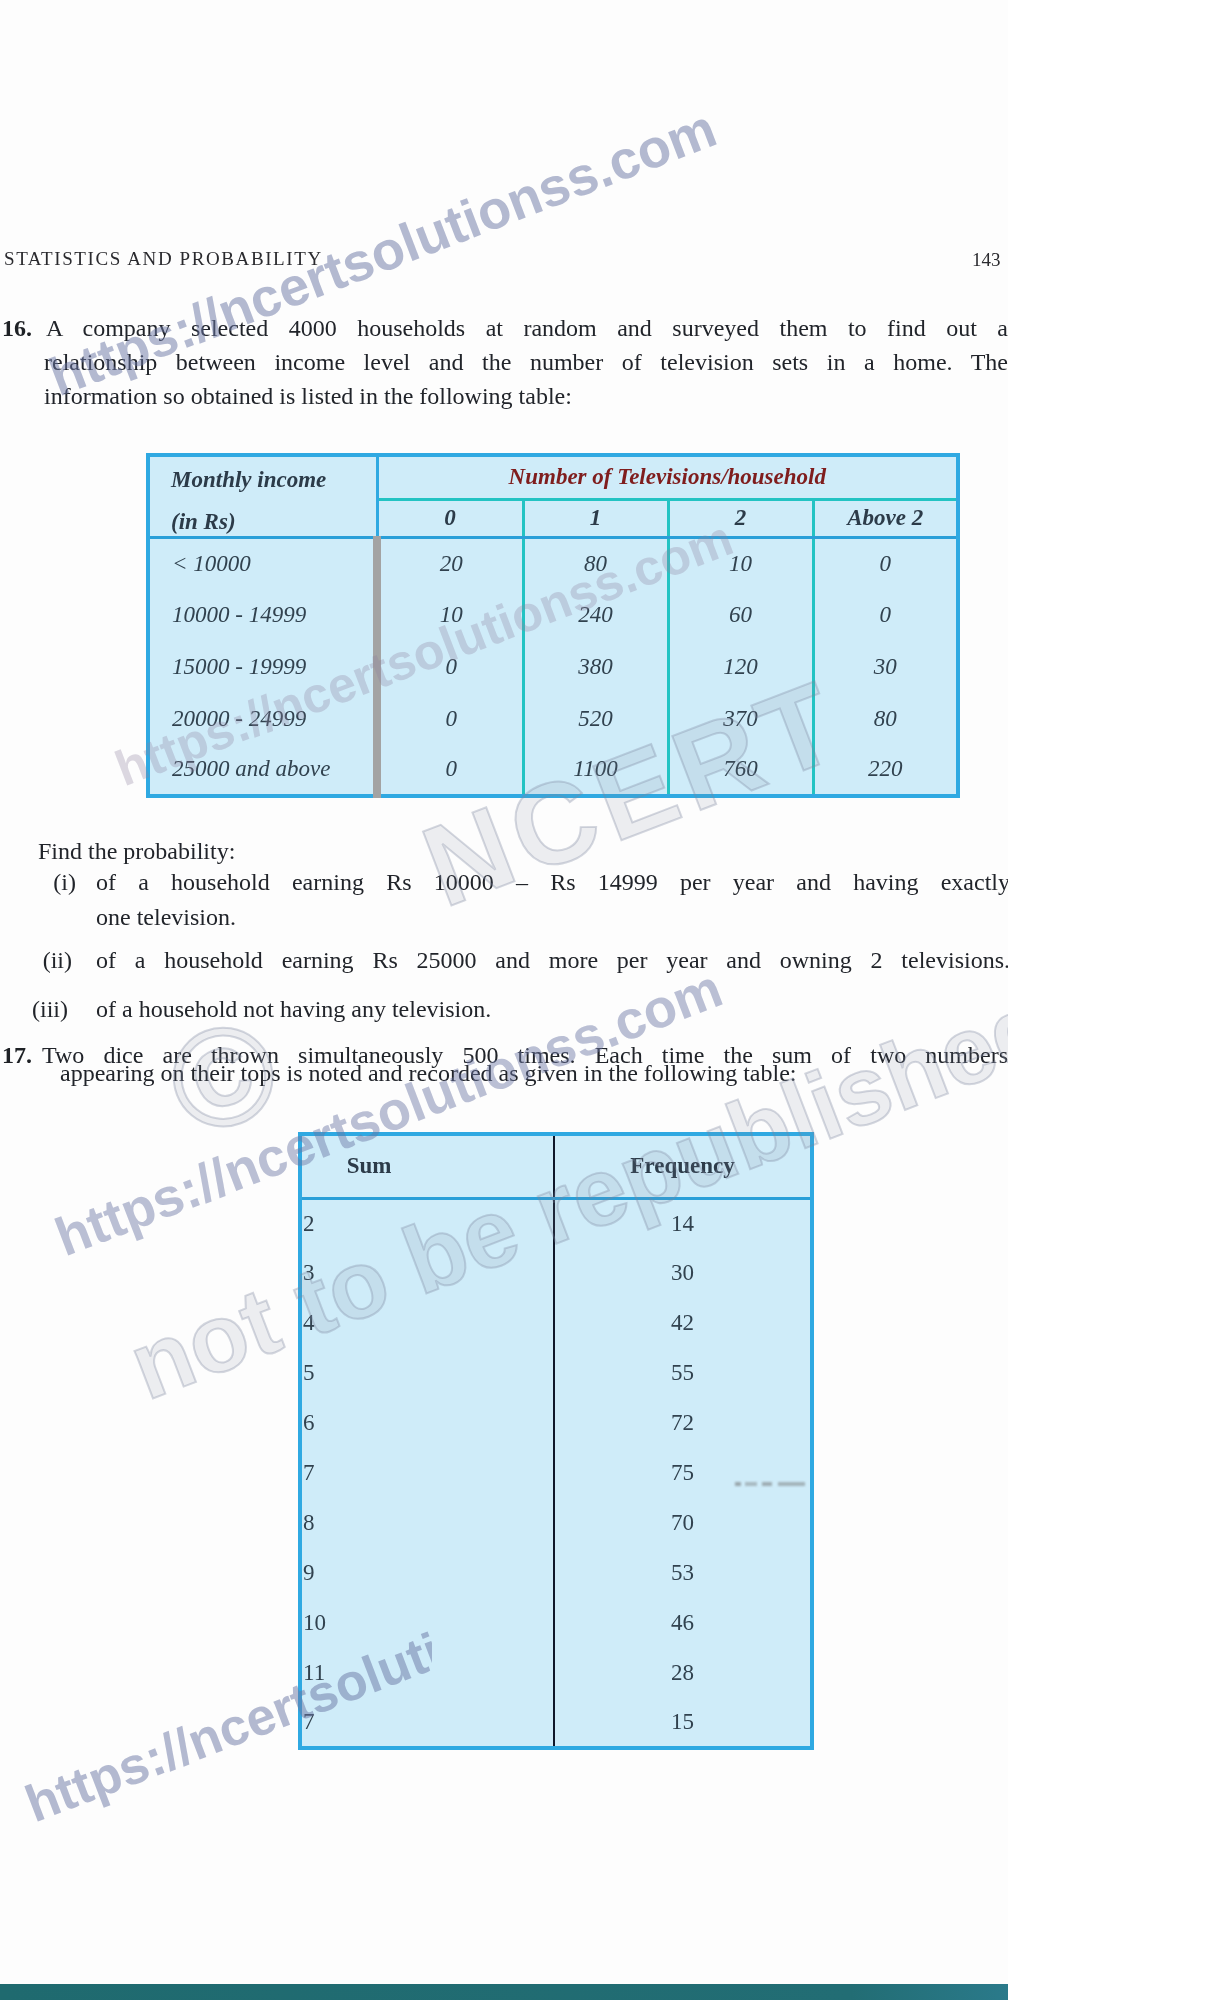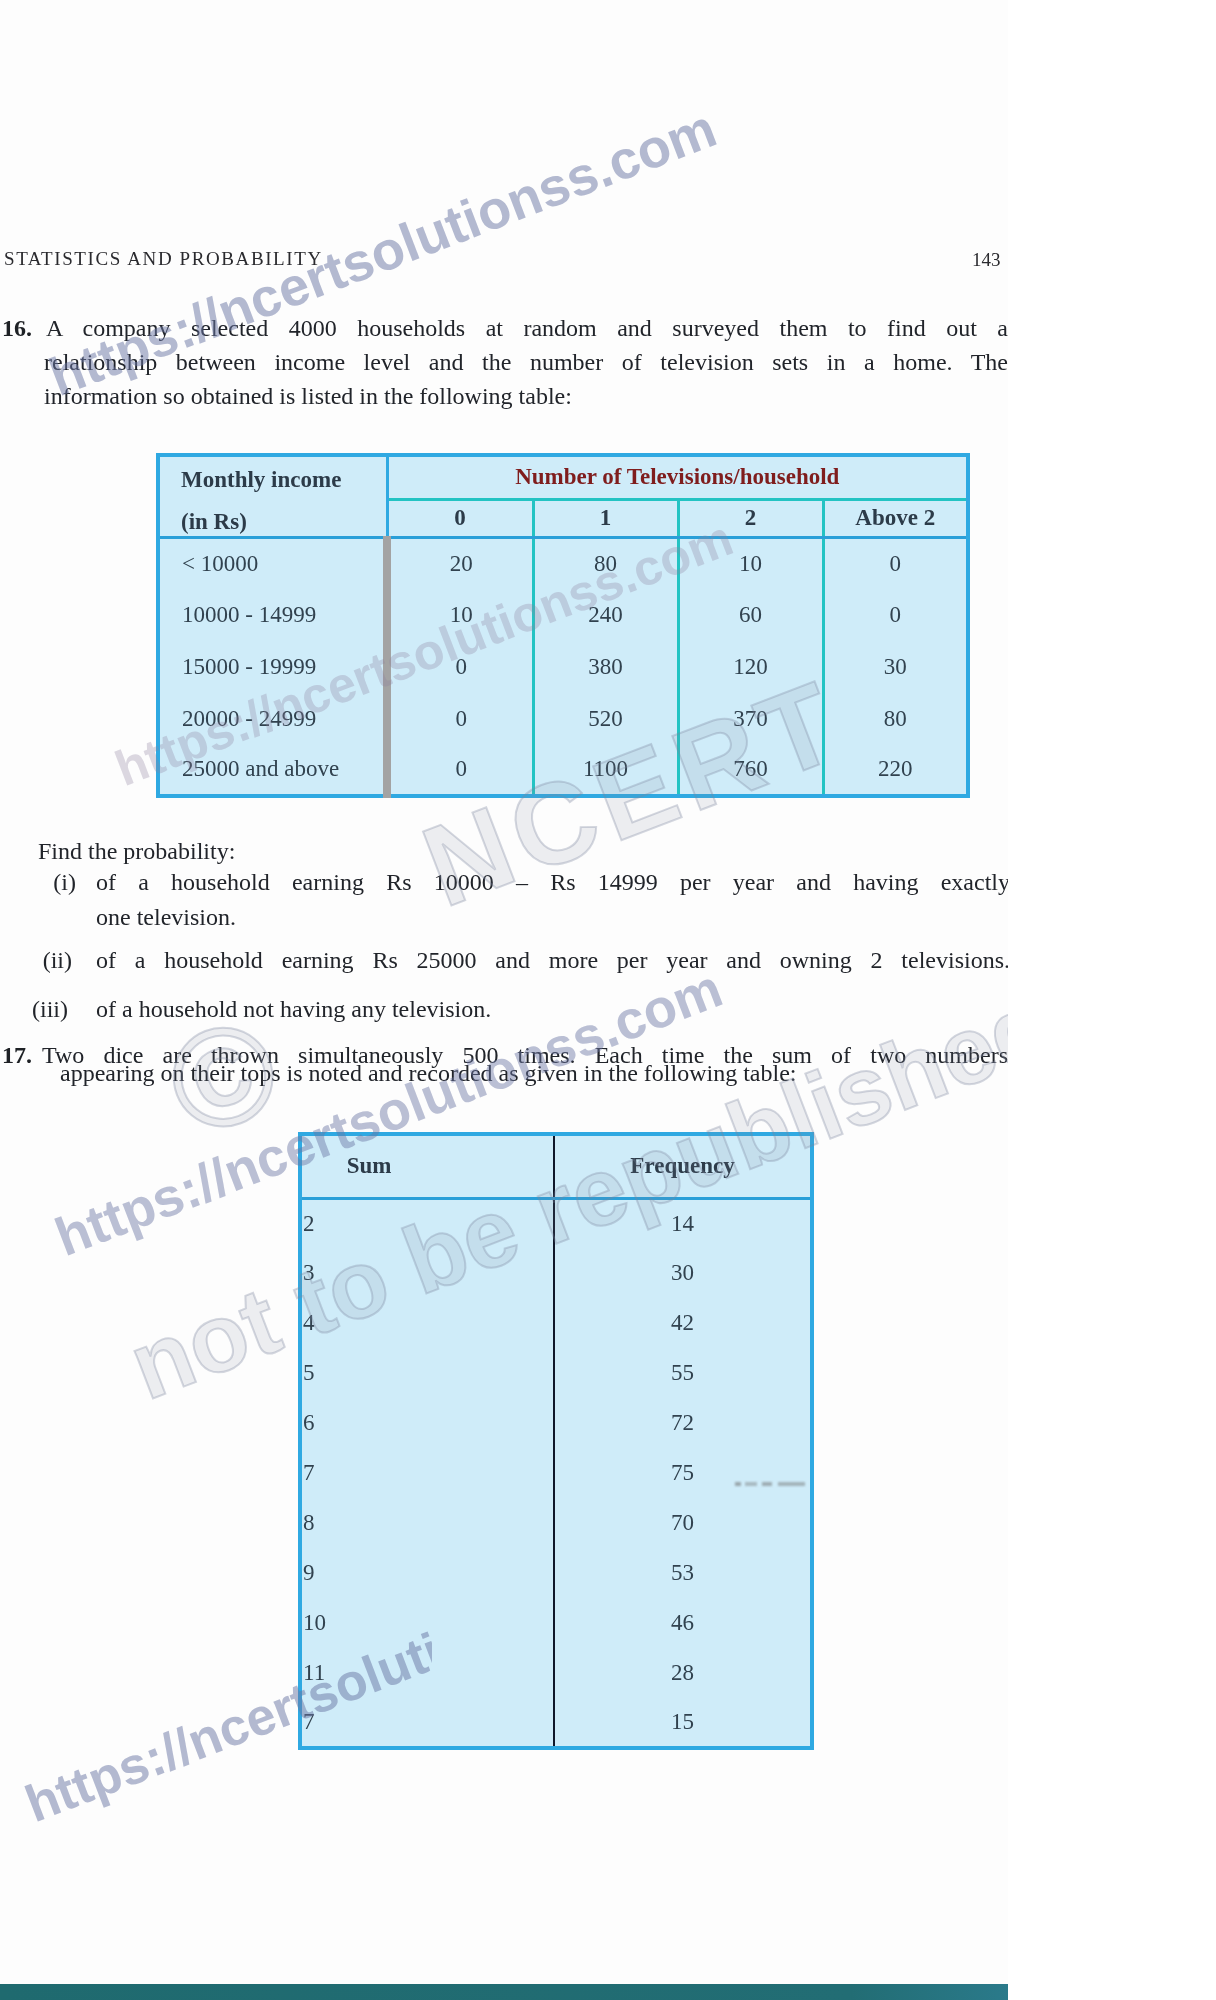--- a/index.html
+++ b/index.html
@@ -72,21 +72,21 @@
 <div class="page">
 
   <div class="abs doc-title">STATISTICS AND PROBABILITY</div>
   <div class="abs page-num">143</div>
 
   <div class="abs qnum" style="left:2px;top:315px;">16.</div>
   <div class="abs bodyline just" style="left:46px;top:315px;width:962px;">A company selected 4000 households at random and surveyed them to find out a</div>
   <div class="abs bodyline just" style="left:44px;top:349px;width:964px;">relationship between income level and the number of television sets in a home. The</div>
   <div class="abs bodyline" style="left:44px;top:383px;">information so obtained is listed in the following table:</div>
 
-  <div class="abs" style="left:156px;top:453px;">
+  <div class="abs" style="left:146px;top:453px;font-style:italic;">
     <table class="tbl t1">
       <colgroup>
           <col style="width:229px">
           <col style="width:146px">
           <col style="width:145px">
           <col style="width:145px">
           <col style="width:145px">
         </colgroup>
       <tbody>
           <tr style="height:44px;">

